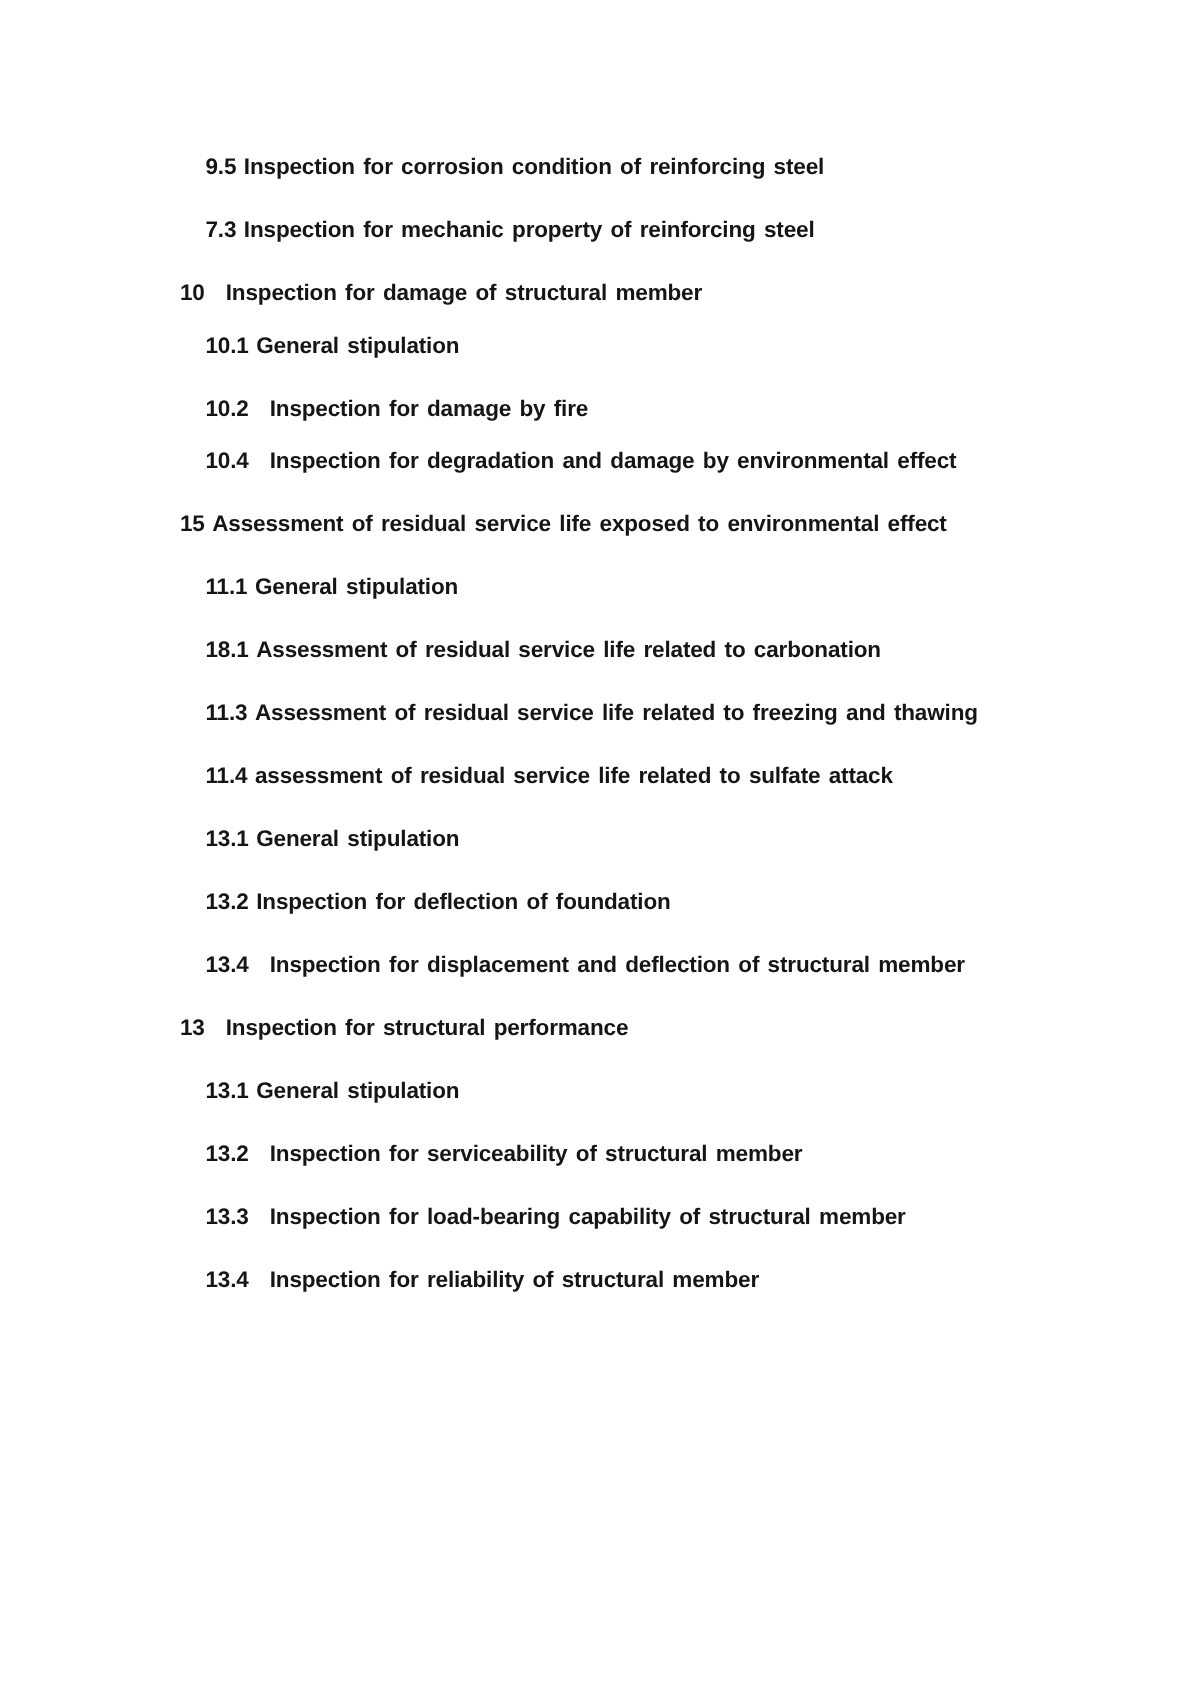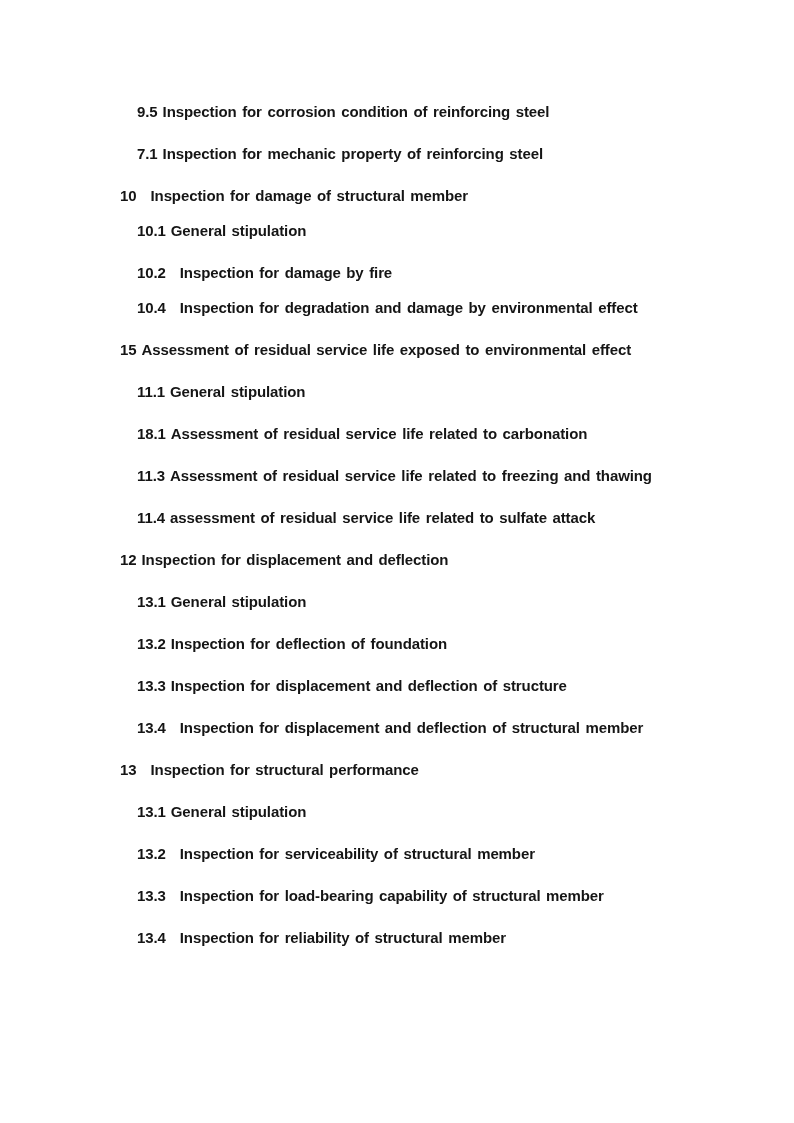--- a/index.html
+++ b/index.html
@@ -34,34 +34,32 @@
   .toc-item .num { display: inline-block; }
   .toc-item.gap-normal .num { margin-right: 5px; }
   .toc-item.gap-wide   .num { margin-right: 14px; text-align: center; }
 </style>
 </head>
 <body>
 
 <div class="page">
   <div id="toc-list">
       <div class="toc-item level-1 sp-first gap-normal"><span class="num">9.5</span><span class="label">Inspection for corrosion condition of reinforcing steel</span></div>
-      <div class="toc-item level-1 sp-normal gap-normal"><span class="num">7.1</span><span class="label">Inspection for mechanic property of reinforcing steel</span></div>
+      <div class="toc-item level-1 sp-normal gap-normal"><span class="num">7.3</span><span class="label">Inspection for mechanic property of reinforcing steel</span></div>
       <div class="toc-item level-0 sp-normal gap-wide"><span class="num">10</span><span class="label">Inspection for damage of structural member</span></div>
       <div class="toc-item level-1 sp-tight gap-normal"><span class="num">10.1</span><span class="label">General stipulation</span></div>
       <div class="toc-item level-1 sp-normal gap-wide"><span class="num">10.2</span><span class="label">Inspection for damage by fire</span></div>
       <div class="toc-item level-1 sp-tight gap-wide"><span class="num">10.4</span><span class="label">Inspection for degradation and damage by environmental effect</span></div>
       <div class="toc-item level-0 sp-normal gap-normal"><span class="num">15</span><span class="label">Assessment of residual service life exposed to environmental effect</span></div>
       <div class="toc-item level-1 sp-normal gap-normal"><span class="num">11.1</span><span class="label">General stipulation</span></div>
       <div class="toc-item level-1 sp-normal gap-normal"><span class="num">18.1</span><span class="label">Assessment of residual service life related to carbonation</span></div>
       <div class="toc-item level-1 sp-normal gap-normal"><span class="num">11.3</span><span class="label">Assessment of residual service life related to freezing and thawing</span></div>
       <div class="toc-item level-1 sp-normal gap-normal"><span class="num">11.4</span><span class="label">assessment of residual service life related to sulfate attack</span></div>
-      <div class="toc-item level-0 sp-normal gap-normal"><span class="num">12</span><span class="label">Inspection for displacement and deflection</span></div>
       <div class="toc-item level-1 sp-normal gap-normal"><span class="num">13.1</span><span class="label">General stipulation</span></div>
       <div class="toc-item level-1 sp-normal gap-normal"><span class="num">13.2</span><span class="label">Inspection for deflection of foundation</span></div>
-      <div class="toc-item level-1 sp-normal gap-normal"><span class="num">13.3</span><span class="label">Inspection for displacement and deflection of structure</span></div>
       <div class="toc-item level-1 sp-normal gap-wide"><span class="num">13.4</span><span class="label">Inspection for displacement and deflection of structural member</span></div>
       <div class="toc-item level-0 sp-normal gap-wide"><span class="num">13</span><span class="label">Inspection for structural performance</span></div>
       <div class="toc-item level-1 sp-normal gap-normal"><span class="num">13.1</span><span class="label">General stipulation</span></div>
       <div class="toc-item level-1 sp-normal gap-wide"><span class="num">13.2</span><span class="label">Inspection for serviceability of structural member</span></div>
       <div class="toc-item level-1 sp-normal gap-wide"><span class="num">13.3</span><span class="label">Inspection for load-bearing capability of structural member</span></div>
       <div class="toc-item level-1 sp-normal gap-wide"><span class="num">13.4</span><span class="label">Inspection for reliability of structural member</span></div>
     </div>
 </div>
 
 </body></html>

